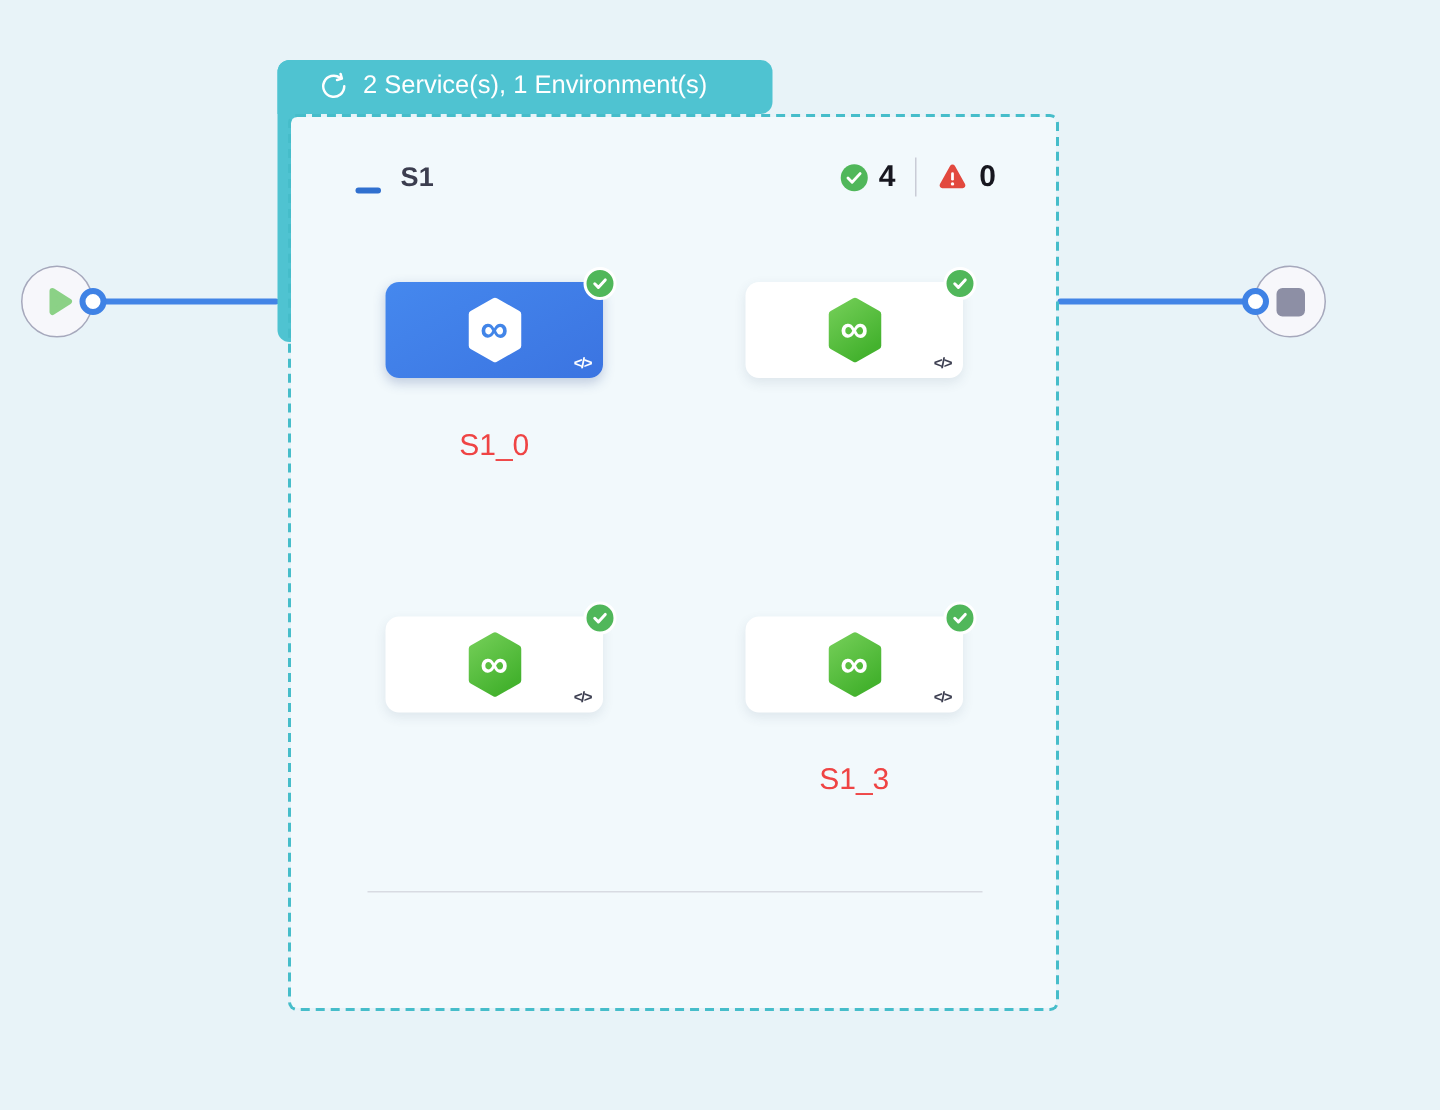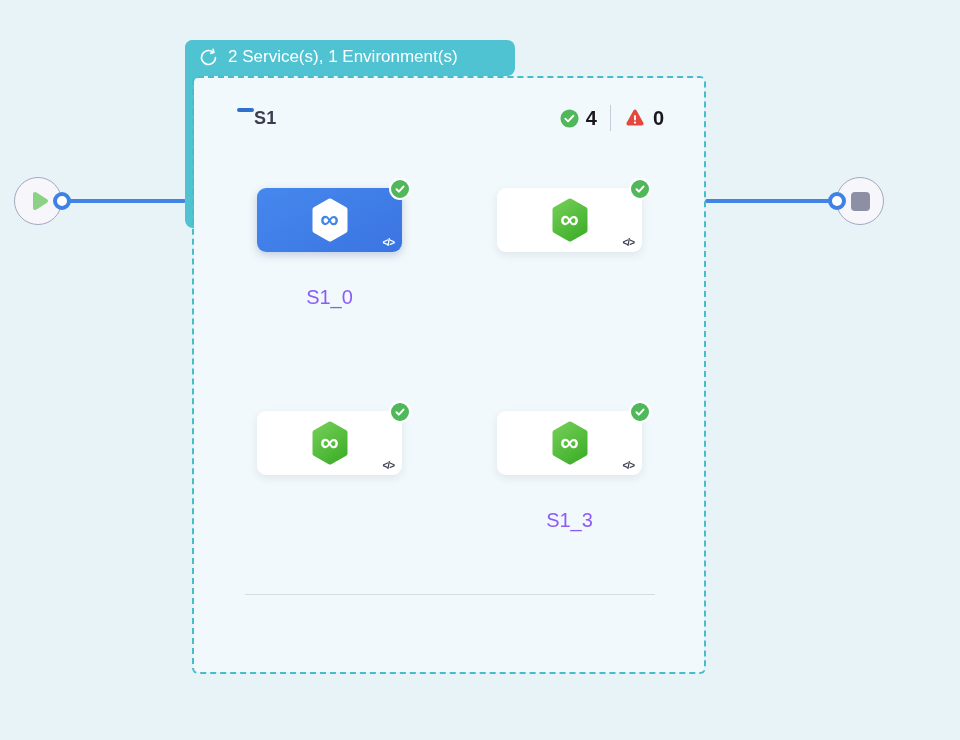--- a/index.html
+++ b/index.html
@@ -26,37 +26,37 @@
           background:#f7f7fb; border:1.5px solid #a6a8bc; top:177px;
           display:flex; align-items:center; justify-content:center; }
   .node.start { left:14px; }
   .node.end   { left:836px; }
   .stop-square { width:19px; height:19px; border-radius:4px; background:#8d8fa5; }
 
   
   .tab-top {
     position:absolute; left:185px; top:40px; width:330px; height:36px;
     background:#4fc3d1; border-radius:8px 8px 8px 0;
-    display:flex; align-items:center; gap:9px; padding:0 14px 2px 13px;
+    display:flex; align-items:center; gap:9px; padding:0 14px 2px 27px;
     color:#ffffff; font-size:17px; font-weight:500; z-index:1;
   }
   .tab-side {
     position:absolute; left:185px; top:40px; width:15px; height:188px;
     background:#4fc3d1; border-radius:8px 0 0 8px; z-index:1;
   }
 
   
   .stage-box {
     position:absolute; left:192px; top:76px; width:514px; height:598px;
     background:#f2f9fc; background-clip:padding-box;
     border:2px dashed #46bdca; border-radius:6px; z-index:2;
   }
 
   
-  .stage-header { position:absolute; left:43px; top:30px; display:flex; align-items:flex-start; }
+  .stage-header { position:absolute; left:43px; top:30px; display:flex; align-items:flex-end; gap:13px; }
   .dash-icon { width:17px; height:4px; background:#3070cf; border-radius:2px; }
   .stage-name { font-size:18px; font-weight:600; color:#3c3e4f; letter-spacing:.2px; }
 
   .stage-status { position:absolute; top:27px; right:40px; display:flex; align-items:center; gap:7px; }
   .stage-status .count { font-size:20px; font-weight:600; color:#17171f; }
   .count-divider { width:1px; height:26px; background:#c9ccd6; margin:0 6px; }
 
   
   .service-cell { position:absolute; width:145px; }
   .cell-r1c1 { left:63px;  top:110px; }
@@ -83,21 +83,21 @@
                font-weight:700; color:#3d3f51; letter-spacing:-1px; }
   .selected .code-icon { color:#ffffff; }
 
   .check-badge {
     position:absolute; top:-10px; right:-9px; width:22px; height:22px;
     border-radius:50%; background:#50b75a; border:2px solid #ffffff;
     display:flex; align-items:center; justify-content:center;
   }
 
   .service-label { margin-top:34px; width:145px; text-align:center;
-                   font-size:20px; color:#8b5cf6; font-weight:500; }
+                   font-size:20px; color:#ef4444; font-weight:500; }
 
   
   .stage-divider { position:absolute; left:51px; top:516px; width:410px;
                    height:1px; background:#d8dbe2; }
   .max-concurrency { position:absolute; top:534px; right:52px;
                      font-size:20px; font-weight:700; color:#65677e; }
 
   svg { display:block; }
   .defs-svg { position:absolute; width:0; height:0; }
 </style>

